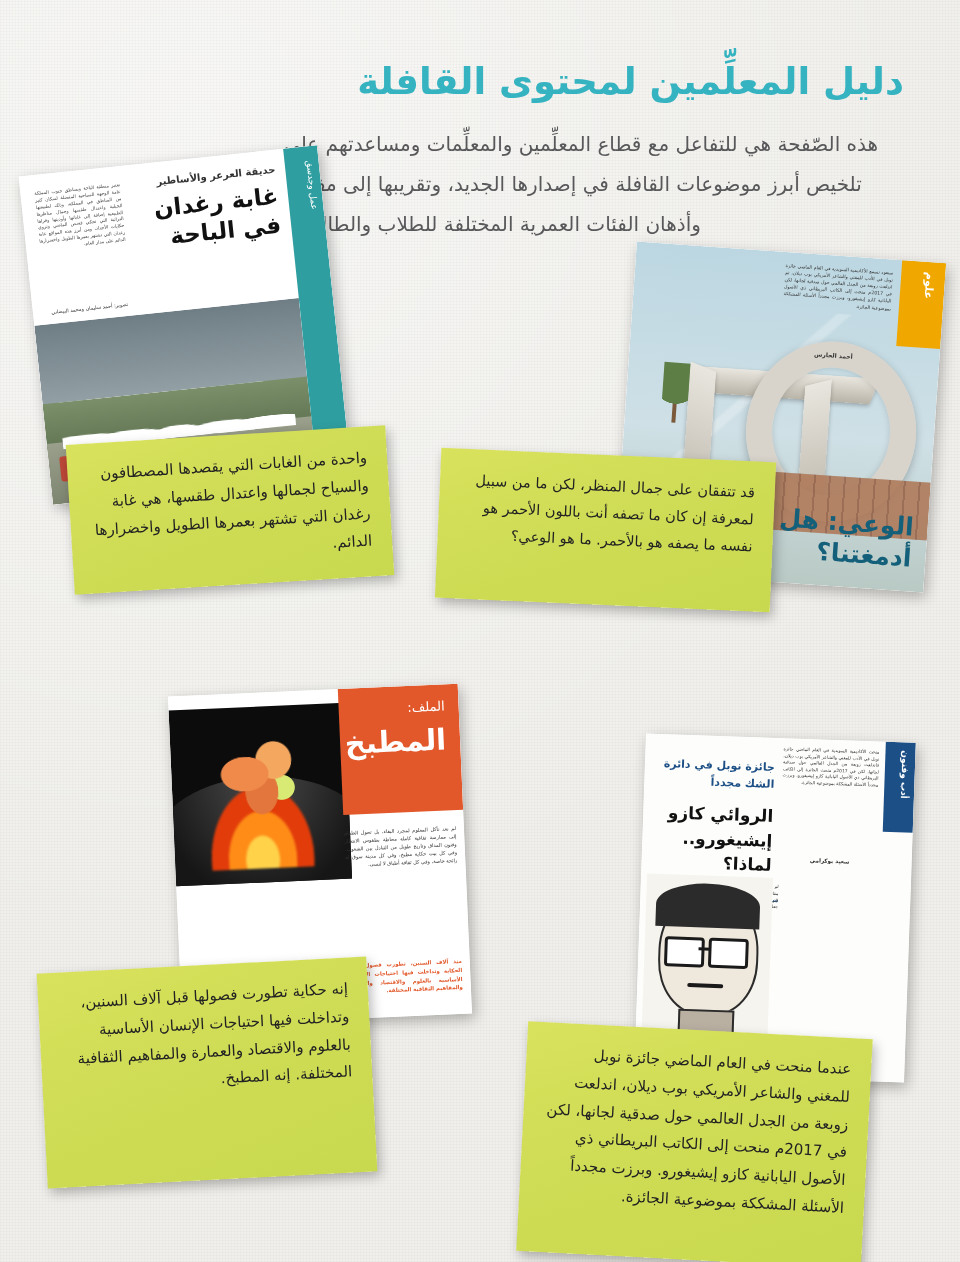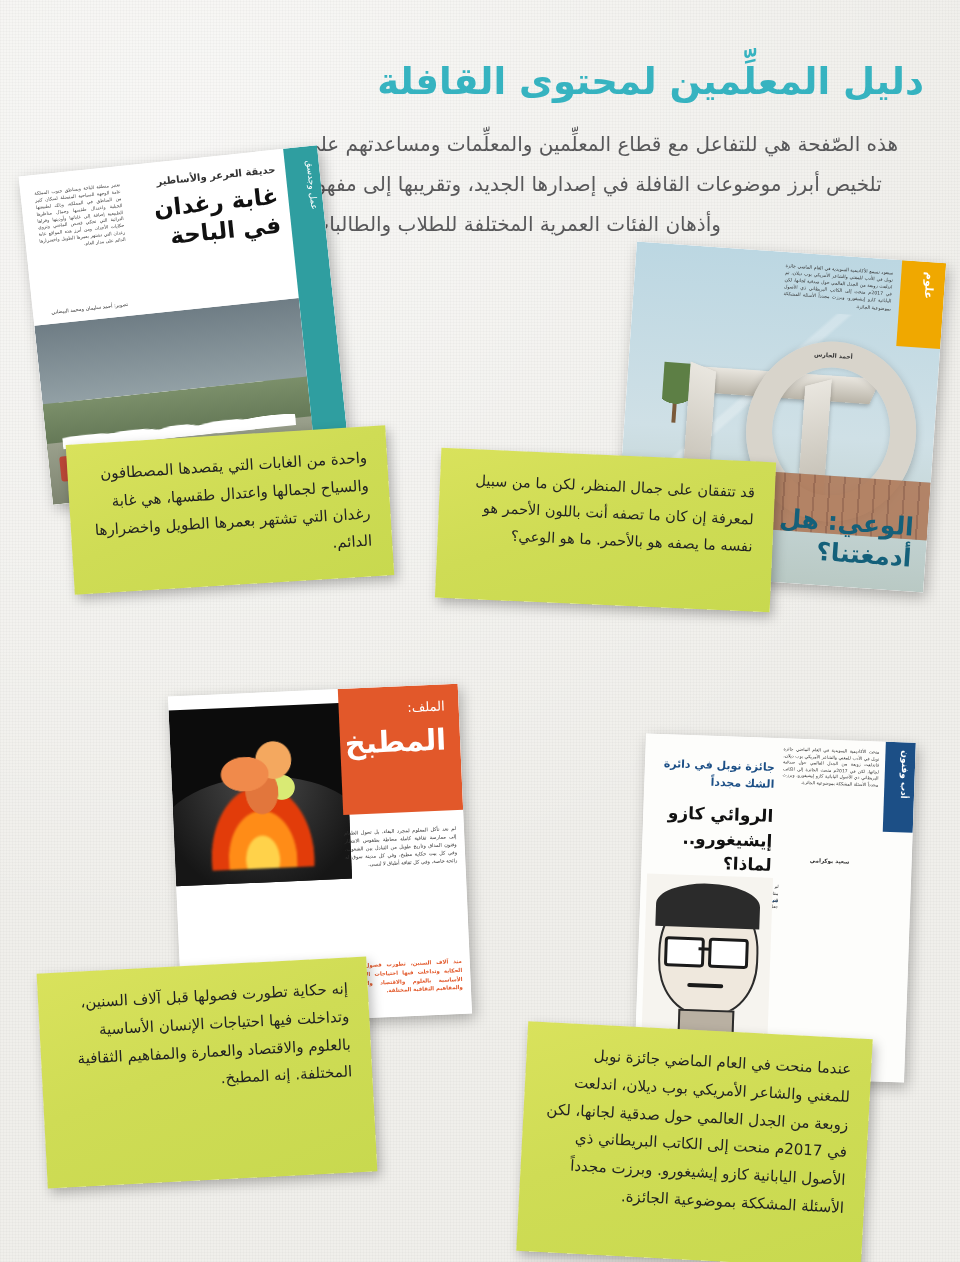--- a/index.html
+++ b/index.html
@@ -12,21 +12,21 @@
   
   .texture{
     position:absolute;inset:0;
     background-image:
       repeating-linear-gradient(0deg, rgba(0,0,0,0.018) 0px, rgba(0,0,0,0.018) 1px, transparent 1px, transparent 3px),
       repeating-linear-gradient(90deg, rgba(0,0,0,0.018) 0px, rgba(0,0,0,0.018) 1px, transparent 1px, transparent 3px),
       radial-gradient(circle at 20% 10%, rgba(255,255,255,0.55), rgba(0,0,0,0) 60%);
     pointer-events:none;
   }
   .header{
-    position:absolute;top:60px;left:0;right:36px;text-align:left;padding-left:44px;
+    position:absolute;top:60px;left:0;right:56px;text-align:left;padding-left:44px;
   }
   .title{
     font-size:37px;font-weight:bold;color:#36b3c0;letter-spacing:0;
     line-height:1.2;margin:0 0 16px 0;direction:rtl;text-align:right;
     padding-left:0;
   }
   .subtitle{
     font-size:20px;line-height:2.0;color:#58585a;direction:rtl;text-align:left;
     width:620px;margin-left:auto;margin-right:0;
   }

